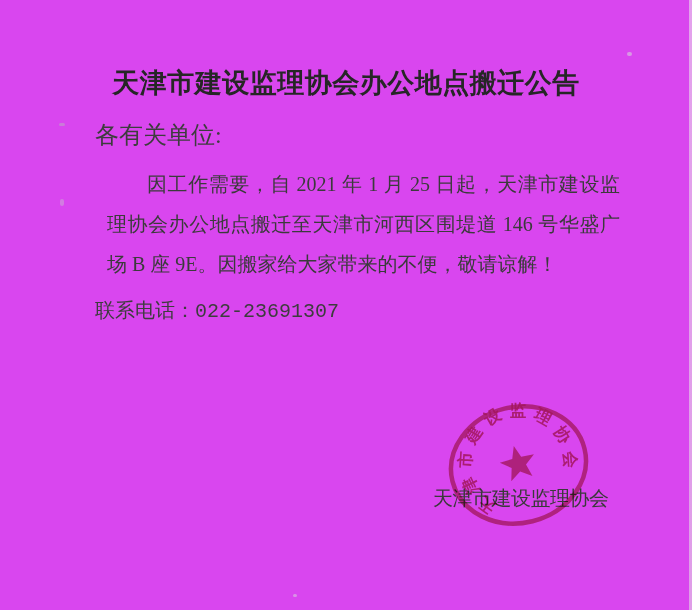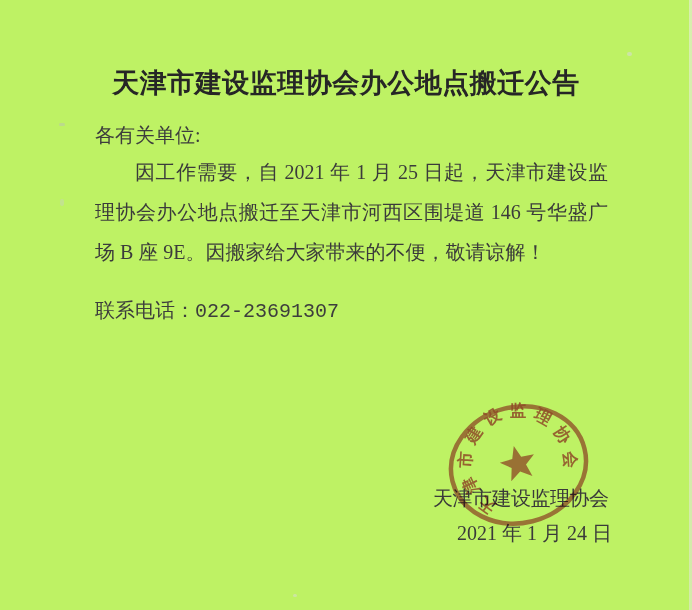--- a/index.html
+++ b/index.html
@@ -1,35 +1,35 @@
 <!DOCTYPE html>
 <html lang="zh"><head>
 <meta charset="utf-8">
 <style>
   html,body{margin:0;padding:0;background:#ffffff;}
   .page{
     position:relative;
     width:692px;height:610px;
-    background:#bef264;
+    background:#d946ef;
     overflow:hidden;
     font-family:"Liberation Serif","DejaVu Serif",serif;
     color:#3d3d3d;
   }
   .doc-title{
     position:absolute;top:66px;left:0;width:692px;
     margin:0;text-align:center;
     font-size:27px;line-height:34px;font-weight:bold;
     letter-spacing:0.5px;color:#262626;
   }
   .salutation{
     position:absolute;top:121px;left:95px;margin:0;
-    font-size:20px;line-height:28px;
+    font-size:24px;line-height:28px;
   }
   .body-para{
-    position:absolute;top:152px;left:95px;width:513px;margin:0;
+    position:absolute;top:152px;left:95px;width:513px;margin:12px;
     font-size:20px;line-height:40px;
     text-align:justify;text-indent:2em;
     color:#3b3b3b;
   }
   .contact-line{
     position:absolute;top:298px;left:95px;margin:0;
     font-size:20px;line-height:28px;font-family:Liberation Mono, monospace;
   }
   .closing-line{
     position:absolute;top:368px;left:95px;margin:0;
@@ -76,21 +76,20 @@
 
   <p class="salutation">各有关单位:</p>
 
   <p class="body-para">因工作需要，自 2021 年 1 月 25 日起，天津市建设监理协会办公地点搬迁至天津市河西区围堤道 146 号华盛广场 B 座 9E。因搬家给大家带来的不便，敬请谅解！</p>
 
   <p class="contact-line"><span>联系电话：</span><span>022-23691307</span></p>
 
 
   <p class="signature-org">天津市建设监理协会</p>
 
-  <p class="signature-date">2021 年 1 月 24 日</p>
 
   <svg class="seal" viewBox="-80 -80 160 160" xmlns="http://www.w3.org/2000/svg">
     <g transform="rotate(-14)">
       <ellipse cx="0" cy="2" rx="68" ry="58" fill="none" stroke="#c05565" stroke-width="4.5" stroke-opacity="0.78"></ellipse>
       <polygon points="0,-17.5 4.6,-5.3 17.6,-4.7 7.4,3.4 10.9,16 0,8.8 -10.9,16 -7.4,3.4 -17.6,-4.7 -4.6,-5.3" fill="#c05565" fill-opacity="0.8"></polygon>
       <defs>
         <path id="sealArc" d="M -30.2 36 A 47 47 0 1 1 40.7 23.5" fill="none"></path>
       </defs>
       <text font-size="16.5" fill="#bf4f63" fill-opacity="0.85">
         <textPath href="#sealArc" startOffset="0" textLength="205" lengthAdjust="spacing">天津市建设监理协会</textPath>

